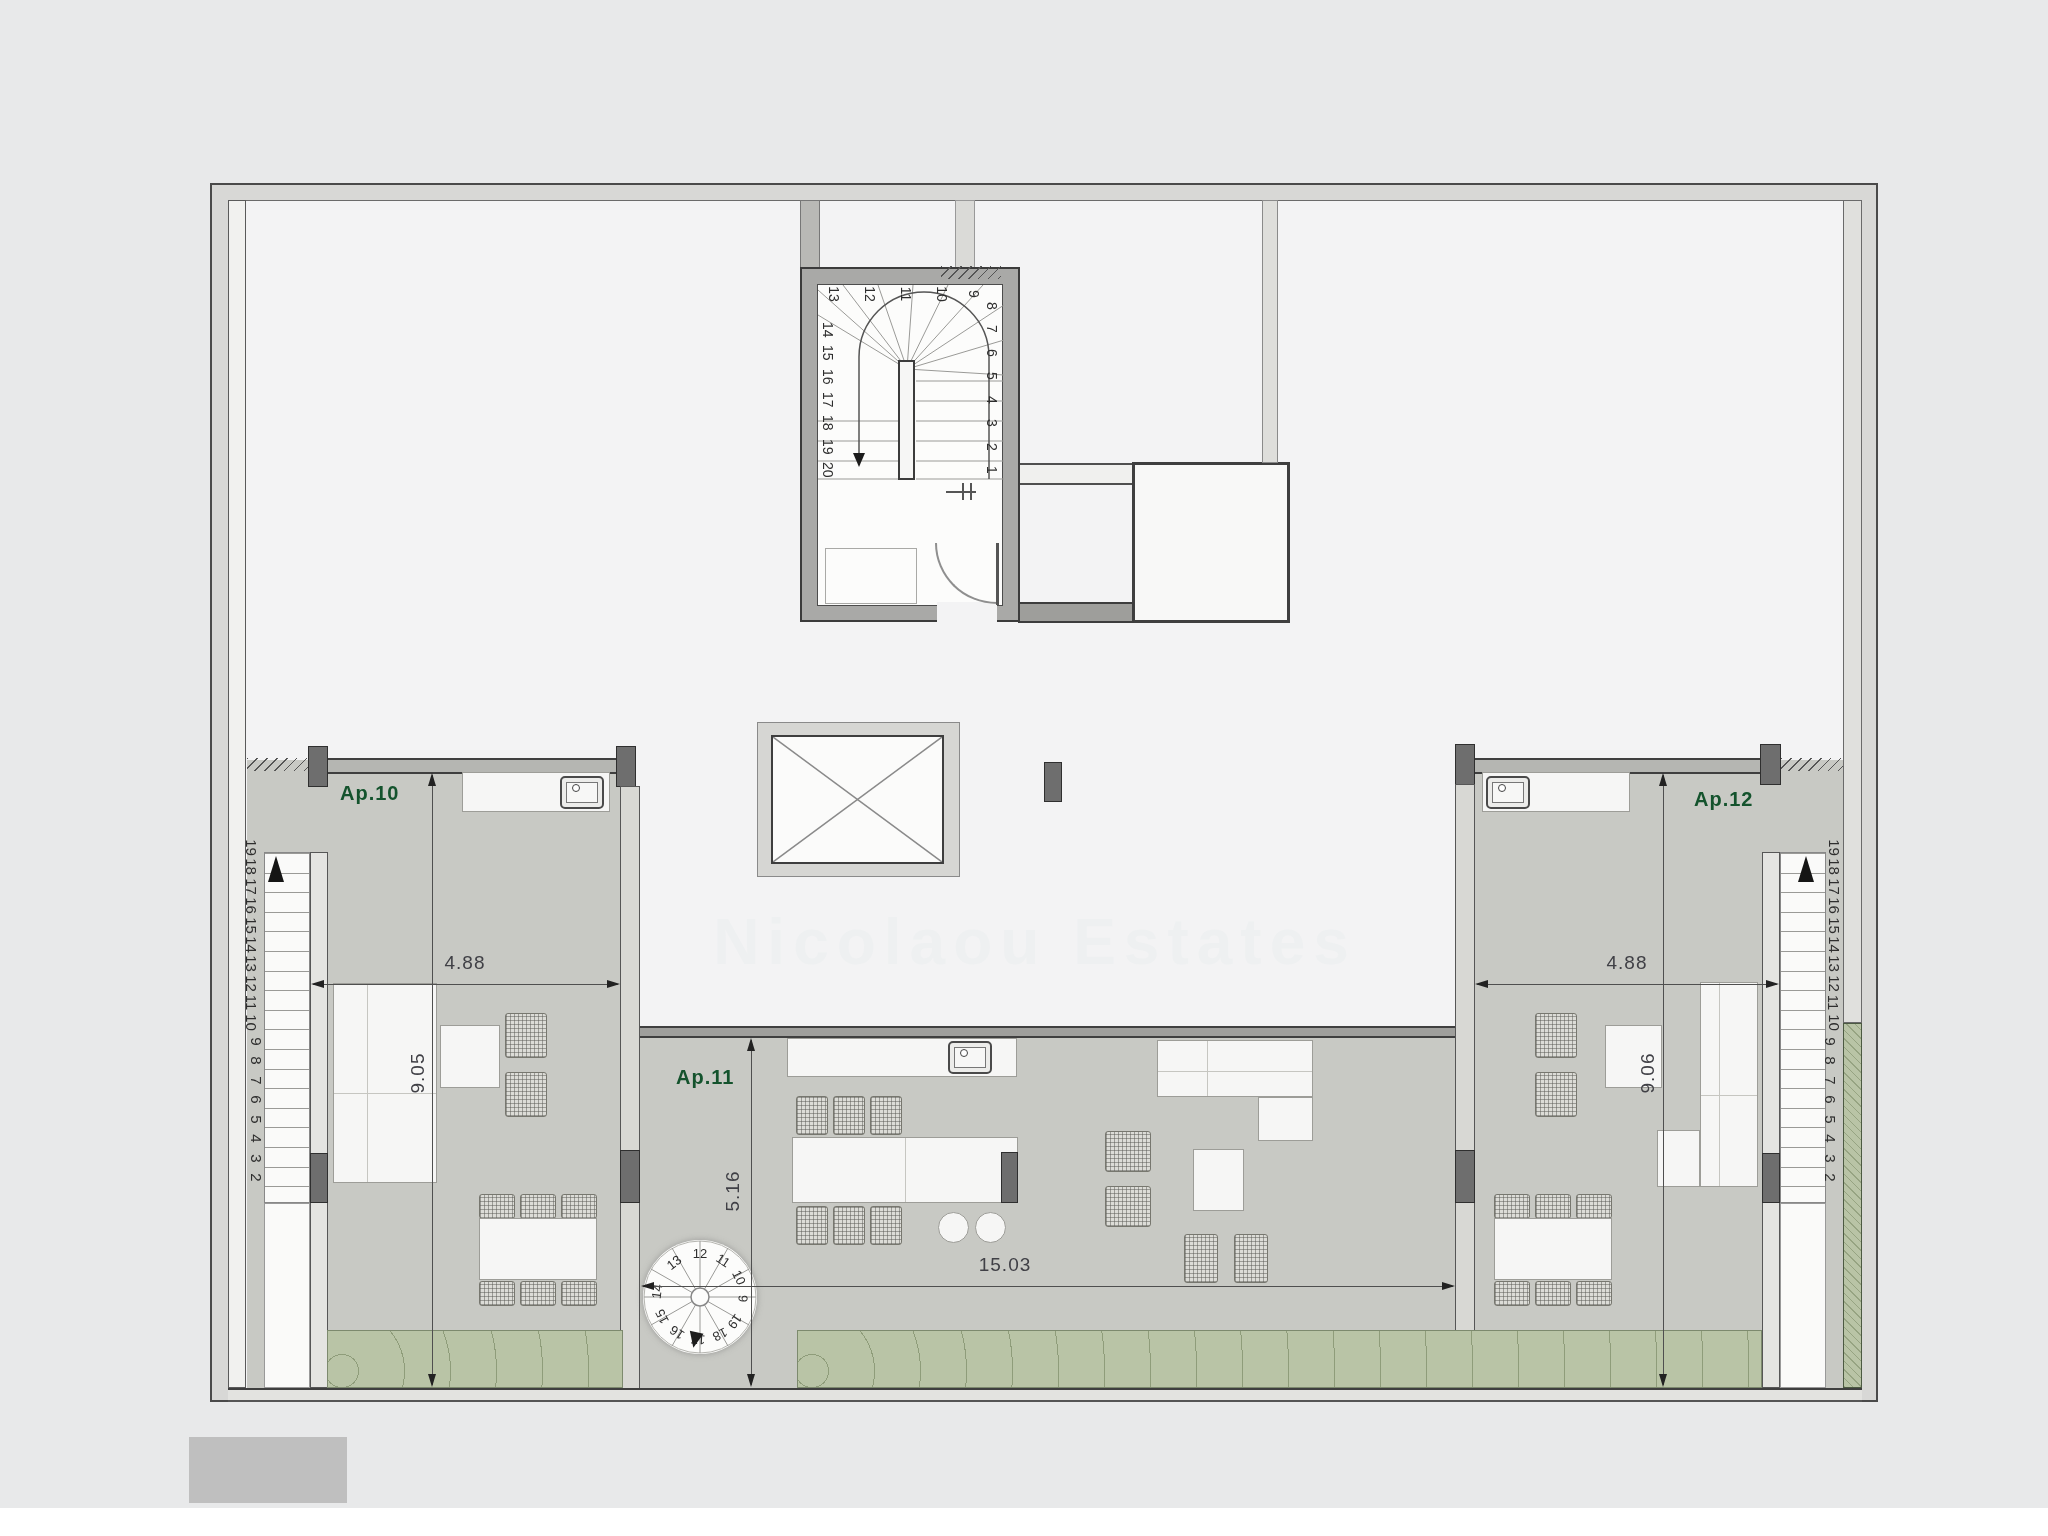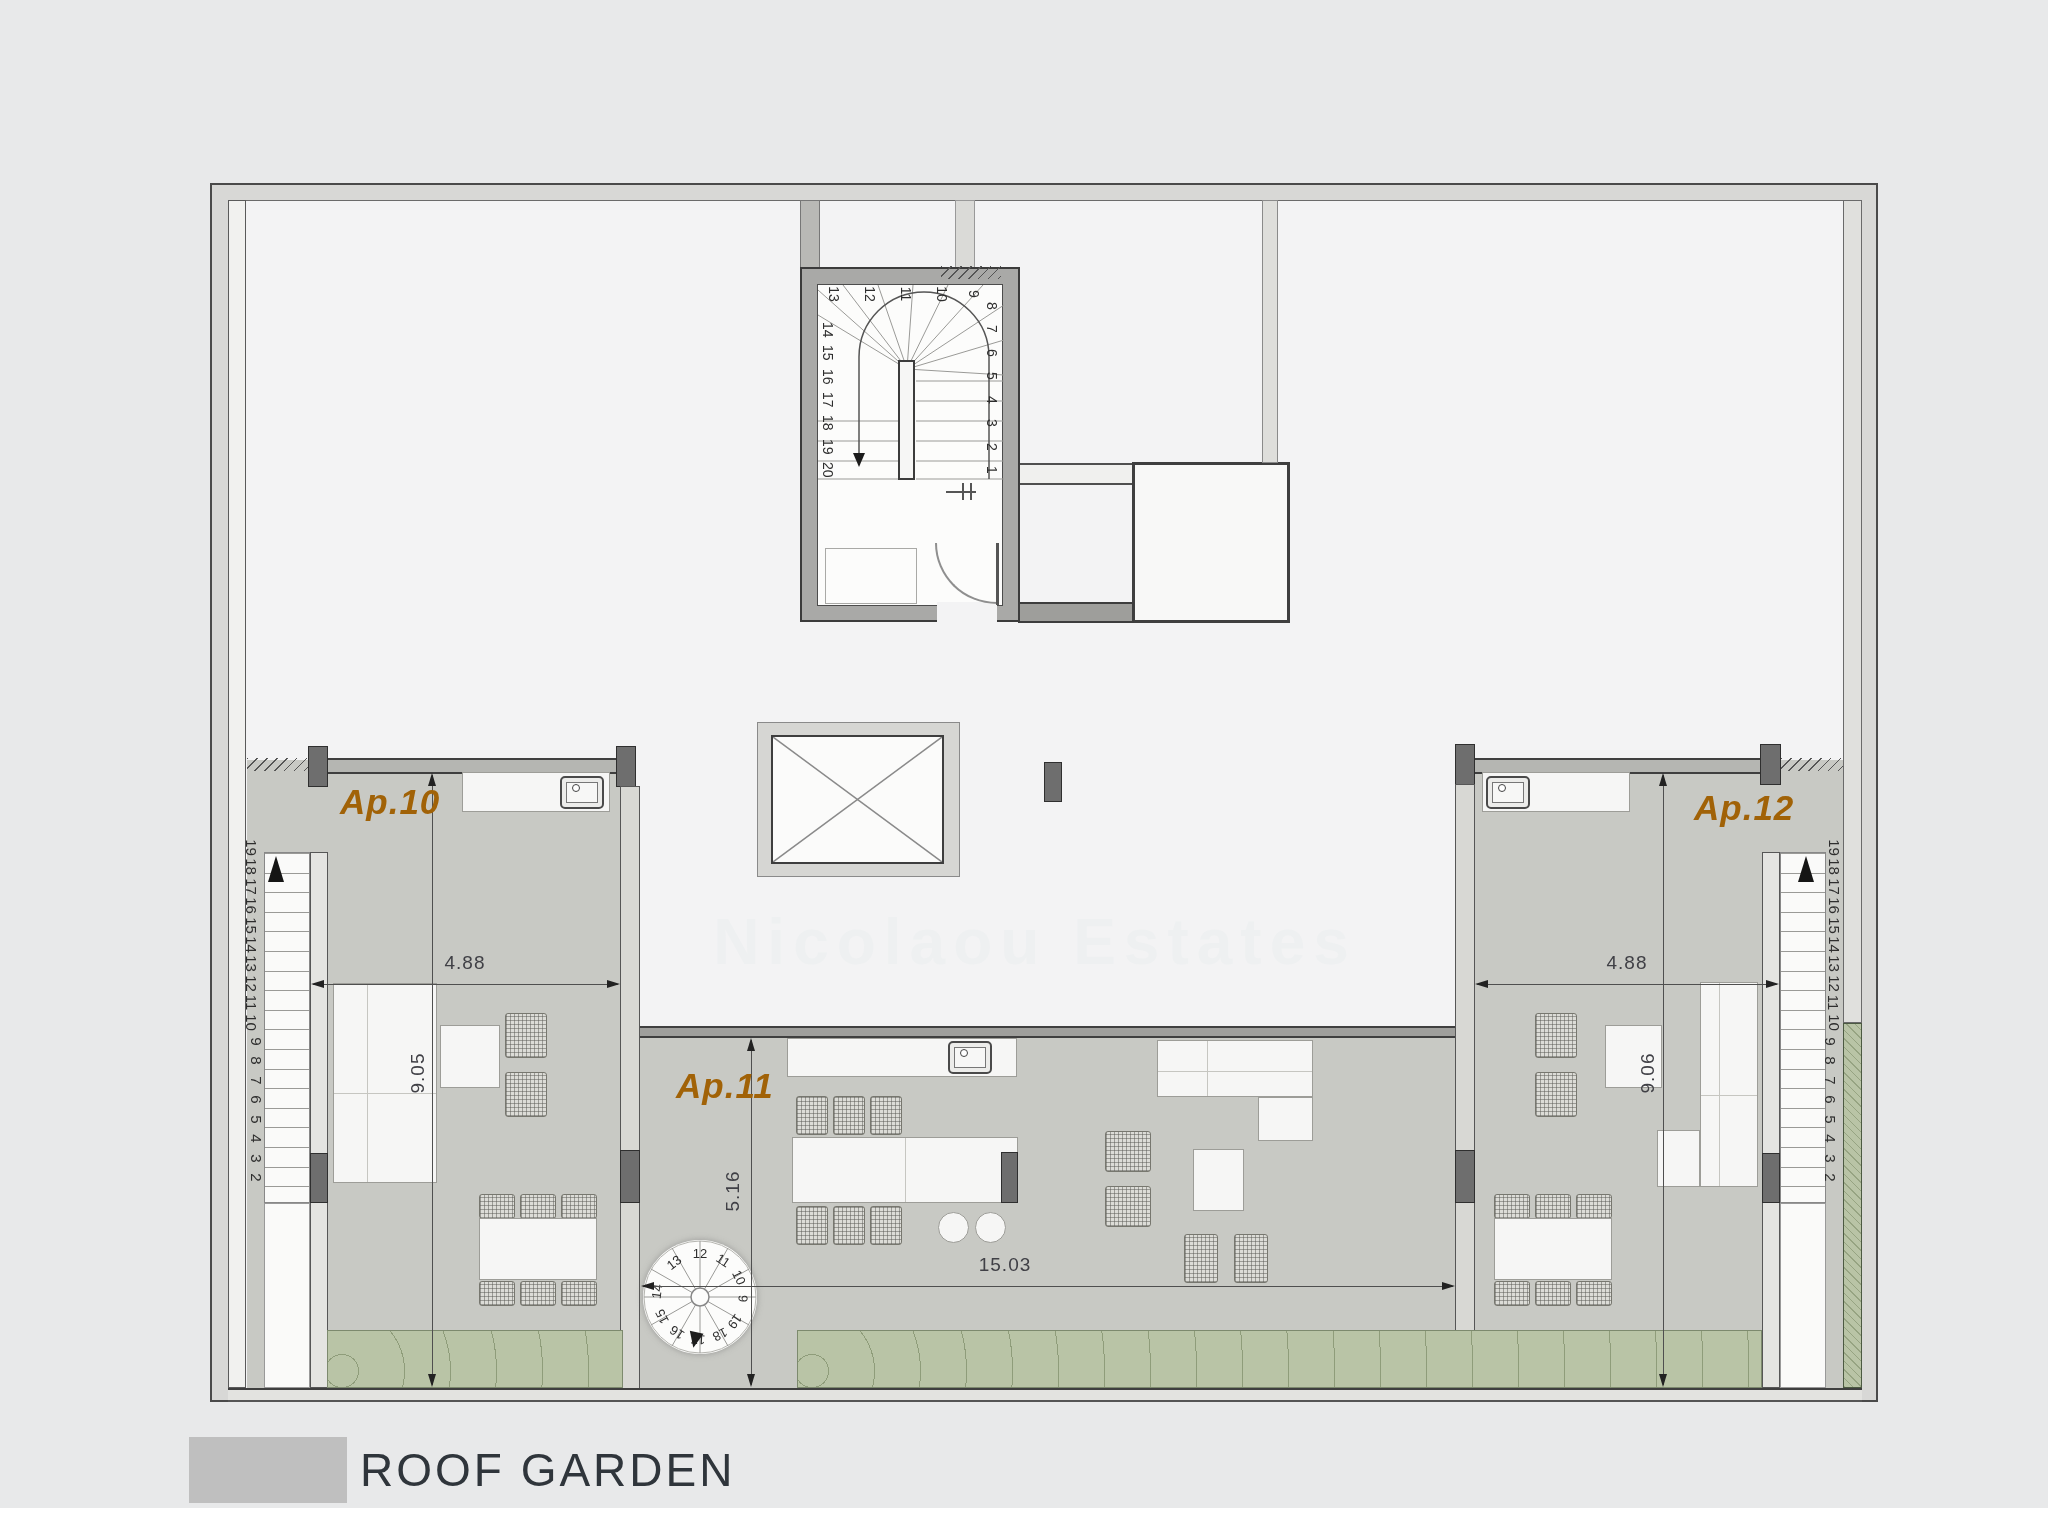--- a/index.html
+++ b/index.html
@@ -115,21 +115,21 @@
   .dim-v{border-left:1.5px solid #4f4f4f;width:0;}
   .dim-h::before,.dim-h::after,.dim-v::before,.dim-v::after{content:"";position:absolute;width:0;height:0;}
   .dim-h::before{left:-2px;top:-5.5px;border-top:4px solid transparent;border-bottom:4px solid transparent;border-right:13px solid #222;}
   .dim-h::after{right:-2px;top:-5.5px;border-top:4px solid transparent;border-bottom:4px solid transparent;border-left:13px solid #222;}
   .dim-v::before{top:-2px;left:-5.5px;border-left:4px solid transparent;border-right:4px solid transparent;border-bottom:13px solid #222;}
   .dim-v::after{bottom:-2px;left:-5.5px;border-left:4px solid transparent;border-right:4px solid transparent;border-top:13px solid #222;}
   .dim-text{font-size:19px;color:#404046;letter-spacing:1px;text-align:center;width:90px;}
   .rot{transform:rotate(-90deg);}
 
   
-  .ap-label{font-size:35px;font-weight:600;color:#a16207;letter-spacing:1px;font-style:italic;}
+  .ap-label{font-size:20px;font-weight:600;color:#14532d;letter-spacing:1px;}
   .watermark{left:620px;top:905px;width:830px;font-size:64px;letter-spacing:8px;color:#eef0f1;font-weight:700;text-align:center;white-space:nowrap;}
   .swatch{left:189px;top:1437px;width:158px;height:66px;background:#bfbfbf;}
   .title{left:360px;top:1443px;font-size:46px;letter-spacing:3px;color:#2f353b;font-weight:400;}
   .bottom-band-page{left:0;top:1508px;width:2048px;height:28px;background:#ffffff;}
 
   svg{display:block;}
 </style>
 </head>
 <body>
 
@@ -413,16 +413,15 @@
   <div class="abs dim-v" style="left:751px;top:1040px;height:345px;"></div>
   <div class="abs dim-text rot" style="left:688px;top:1180px;">5.16</div>
   <div class="abs dim-h" style="left:643px;top:1286px;width:810px;"></div>
   <div class="abs dim-text" style="left:960px;top:1254px;">15.03</div>
 
   <div class="abs ap-label" style="left:340px;top:782px;">Ap.10</div>
   <div class="abs ap-label" style="left:676px;top:1066px;">Ap.11</div>
   <div class="abs ap-label" style="left:1694px;top:788px;">Ap.12</div>
 
   <div class="abs swatch"></div>
-  <div class="abs title">ROOF GARDEN</div>
   <div class="abs bottom-band-page"></div>
 
 </div>
 
 </body></html>

